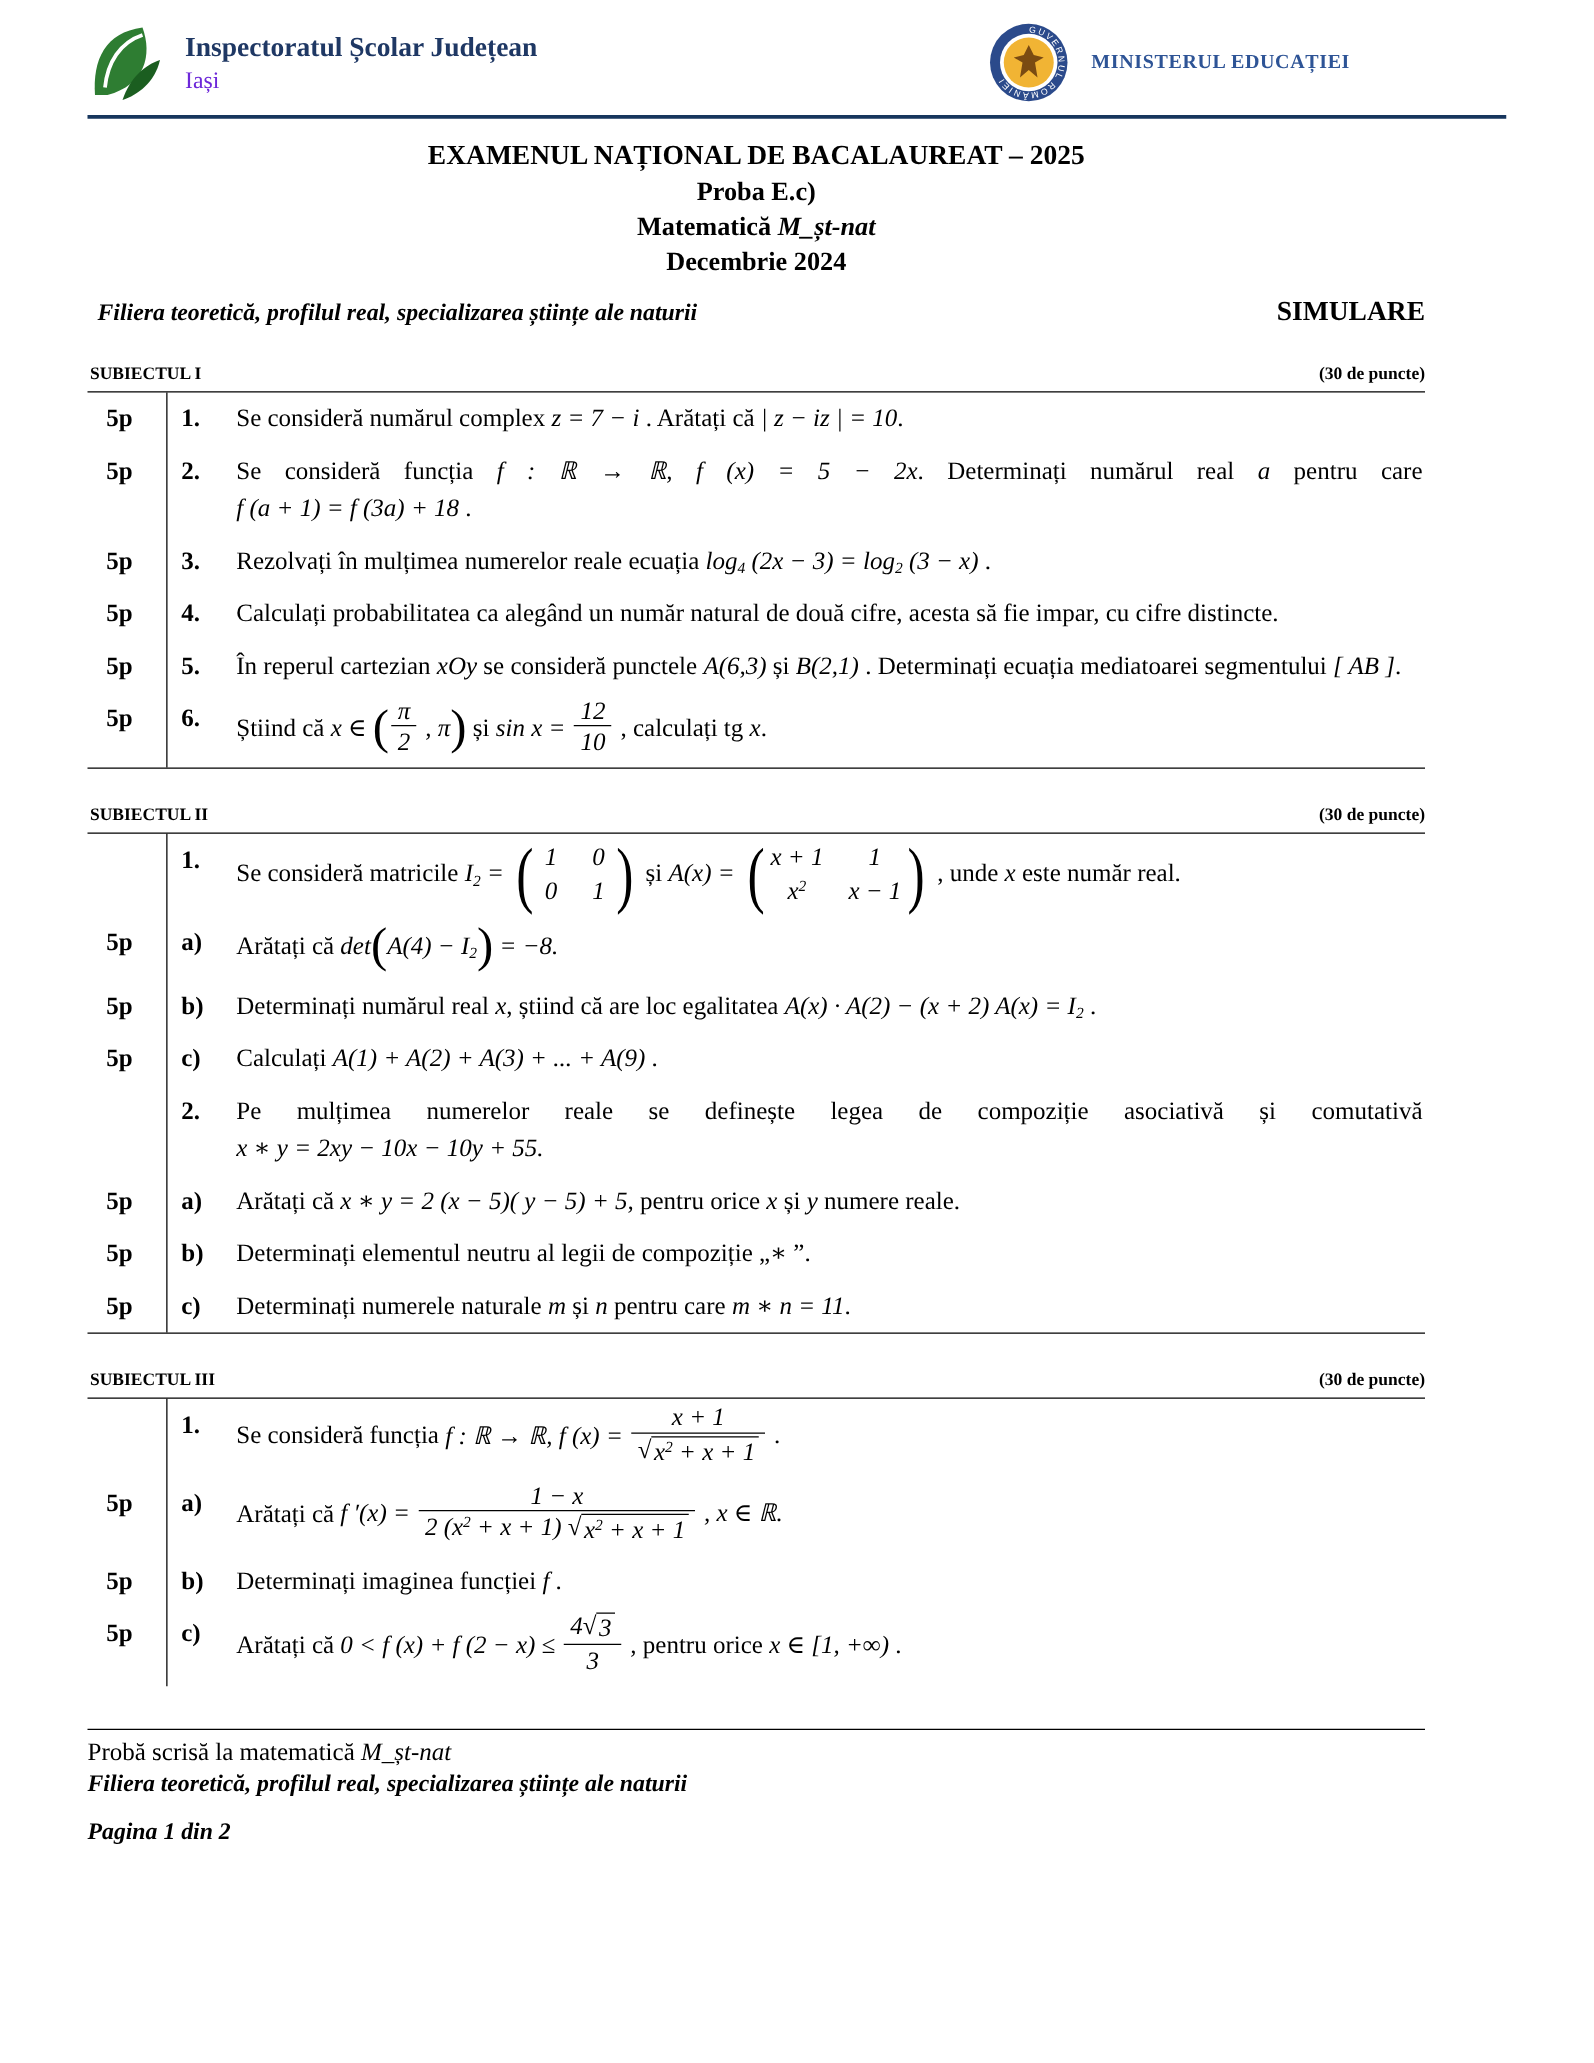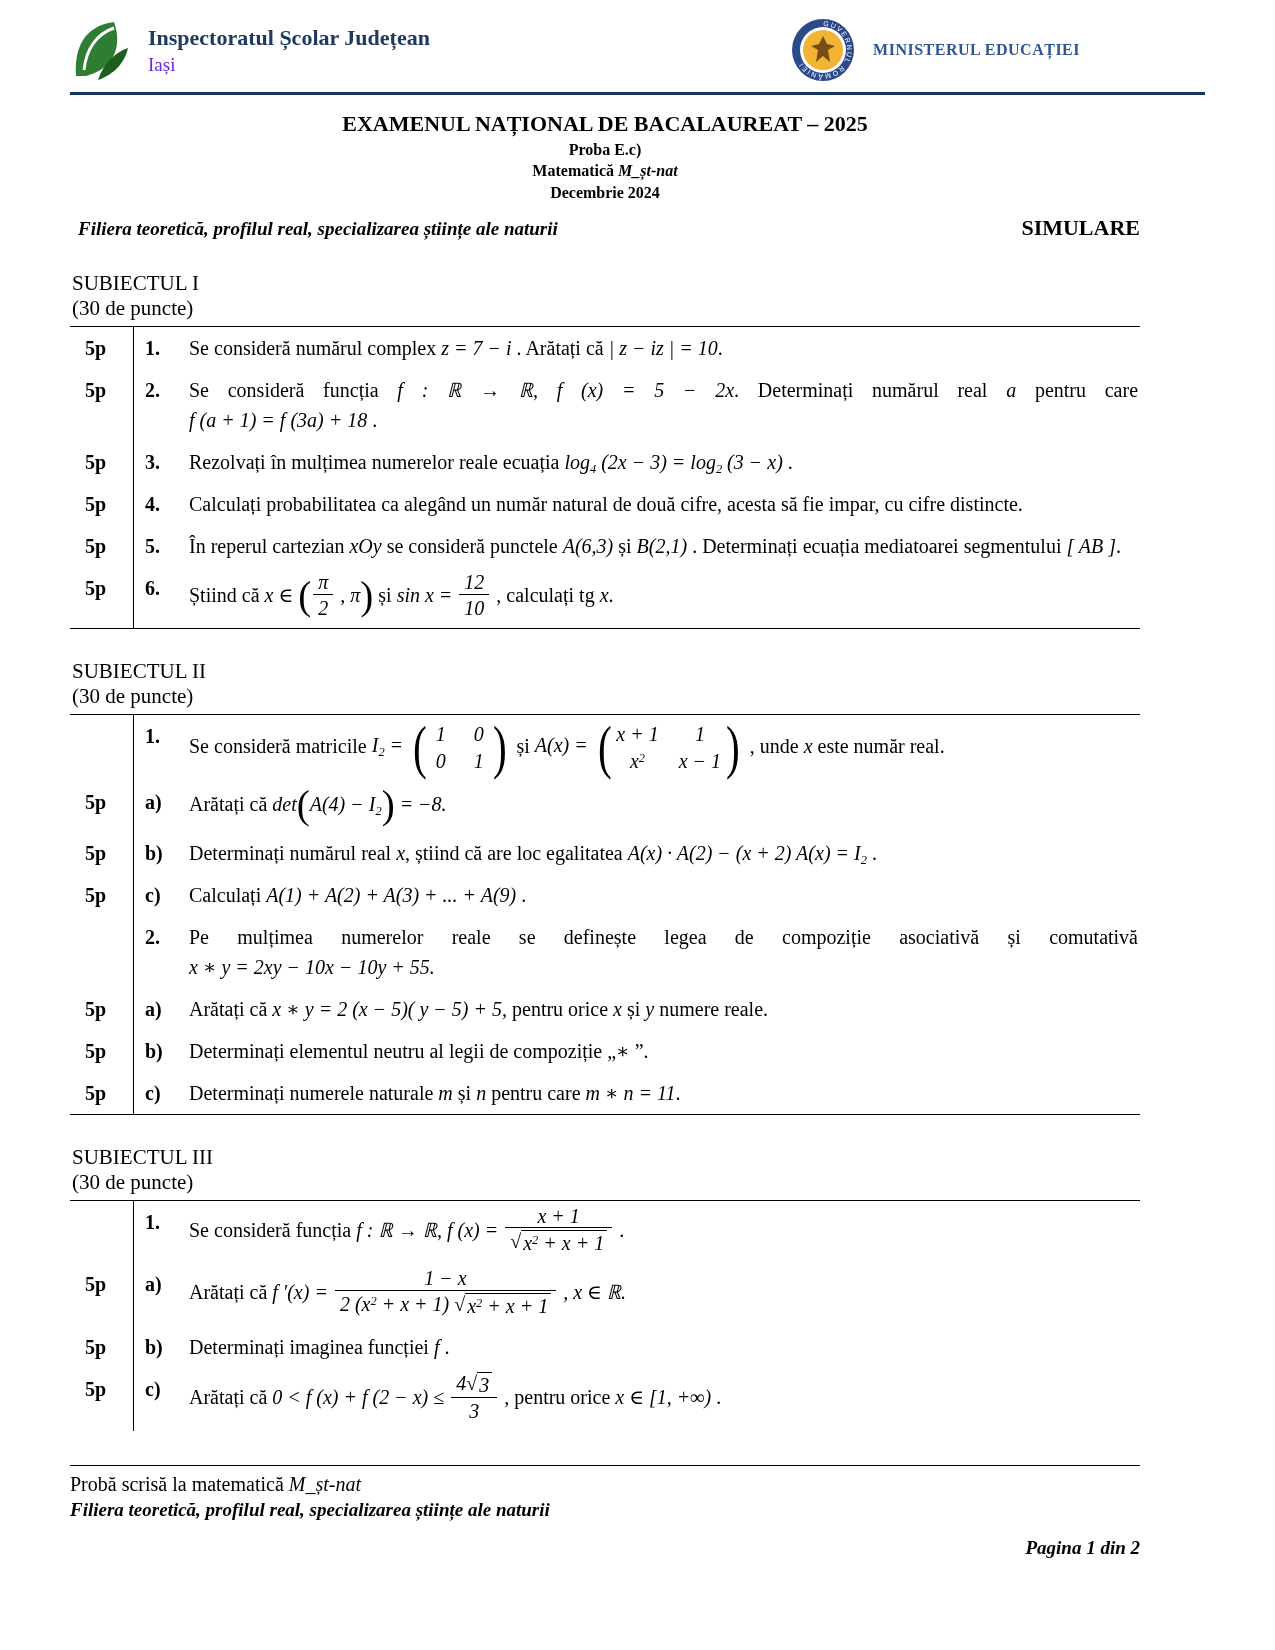--- a/index.html
+++ b/index.html
@@ -15,35 +15,35 @@
   .hleft{display:flex;align-items:center;gap:16px;}
   .hright{display:flex;align-items:center;gap:18px;margin-right:60px;}
   .left-org{color:#1f3864;font-weight:bold;font-size:22px;}
   .left-city{font-size:19px;color:#6d28d9;margin-top:3px;}
   .right-org{color:#2e5496;font-weight:bold;font-size:16px;letter-spacing:.5px;}
   .hrule{height:3px;background:#17365d;margin-right:-65px;}
 
   
   .title{text-align:center;font-weight:bold;margin-top:14px;line-height:1.35;}
   .t1{font-size:22px;}
-  .t2,.t3,.t4{font-size:16px;}
+  .t2,.t3,.t4{font-size:21px;}
   .it{font-style:italic;}
 
   
   .meta{display:flex;justify-content:space-between;align-items:baseline;margin-top:12px;}
   .filiera{font-weight:bold;font-style:italic;font-size:19px;padding-left:8px;}
   .simulare{font-weight:bold;font-size:22px;}
   .bullets{margin:8px 0 0;padding:0;list-style:none;font-weight:bold;font-size:20px;}
   .bullets li{position:relative;padding-left:22px;margin:4px 0;}
   .bullets li::before{content:"•";position:absolute;left:4px;}
 
   
   .sec{margin-top:30px;}
-  .sec-head{display:flex;justify-content:space-between;font-weight:normal;font-size:21px;
-    padding:0 0 5px 2px;border-bottom:1.6px solid #000;flex-direction:column;}
+  .sec-head{display:flex;justify-content:space-between;font-weight:bold;font-size:14px;
+    padding:0 0 5px 2px;border-bottom:1.6px solid #000;}
   .sec-body{position:relative;}
   .sec-body::before{content:"";position:absolute;left:63px;top:0;bottom:0;width:1.4px;background:#000;}
   .sec-body.ends{border-bottom:1.4px solid #000;}
   .prow{display:grid;grid-template-columns:63px 1fr;padding:6px 0;}
   .pts{font-weight:bold;padding-left:15px;line-height:1.5;}
   .rowbody{display:grid;grid-template-columns:44px 1fr;padding-left:12px;align-items:start;}
   .rnum{font-weight:bold;line-height:1.5;}
   .rtext{text-align:justify;line-height:1.5;padding-right:2px;}
   .jl{text-align:justify;text-align-last:justify;}
 
@@ -61,21 +61,21 @@
   .mat{display:inline-flex;align-items:center;vertical-align:middle;margin:0 2px;}
   .paren{font-size:295%;font-weight:normal;line-height:.88;font-style:normal;transform:scaleX(.7);}
   .mgrid{display:grid;grid-template-columns:auto auto;column-gap:20px;text-align:center;padding:0 2px;}
   .mcell{line-height:1.35;min-width:18px;}
   .bigp{font-size:195%;font-style:normal;vertical-align:middle;line-height:1;position:relative;top:-2px;}
 
   
   .footer{margin-top:34px;border-top:1.6px solid #000;padding-top:7px;}
   .f1{font-size:20px;}
   .f2{font-weight:bold;font-style:italic;font-size:19px;margin-top:3px;}
-  .fpage{text-align:right;font-weight:bold;font-style:italic;font-size:19px;margin-top:16px;}
+  .fpage{text-align:left;font-weight:bold;font-style:italic;font-size:19px;margin-top:16px;}
 </style>
 </head>
 <body>
 
 <div class="page">
 
   <div class="hdr">
     <div class="hleft">
       <svg width="62" height="64" viewBox="0 0 62 64">
         <path d="M6 58 C4 30 14 8 44 4 C52 26 46 50 16 58 Z" fill="#2e7d32"></path>

